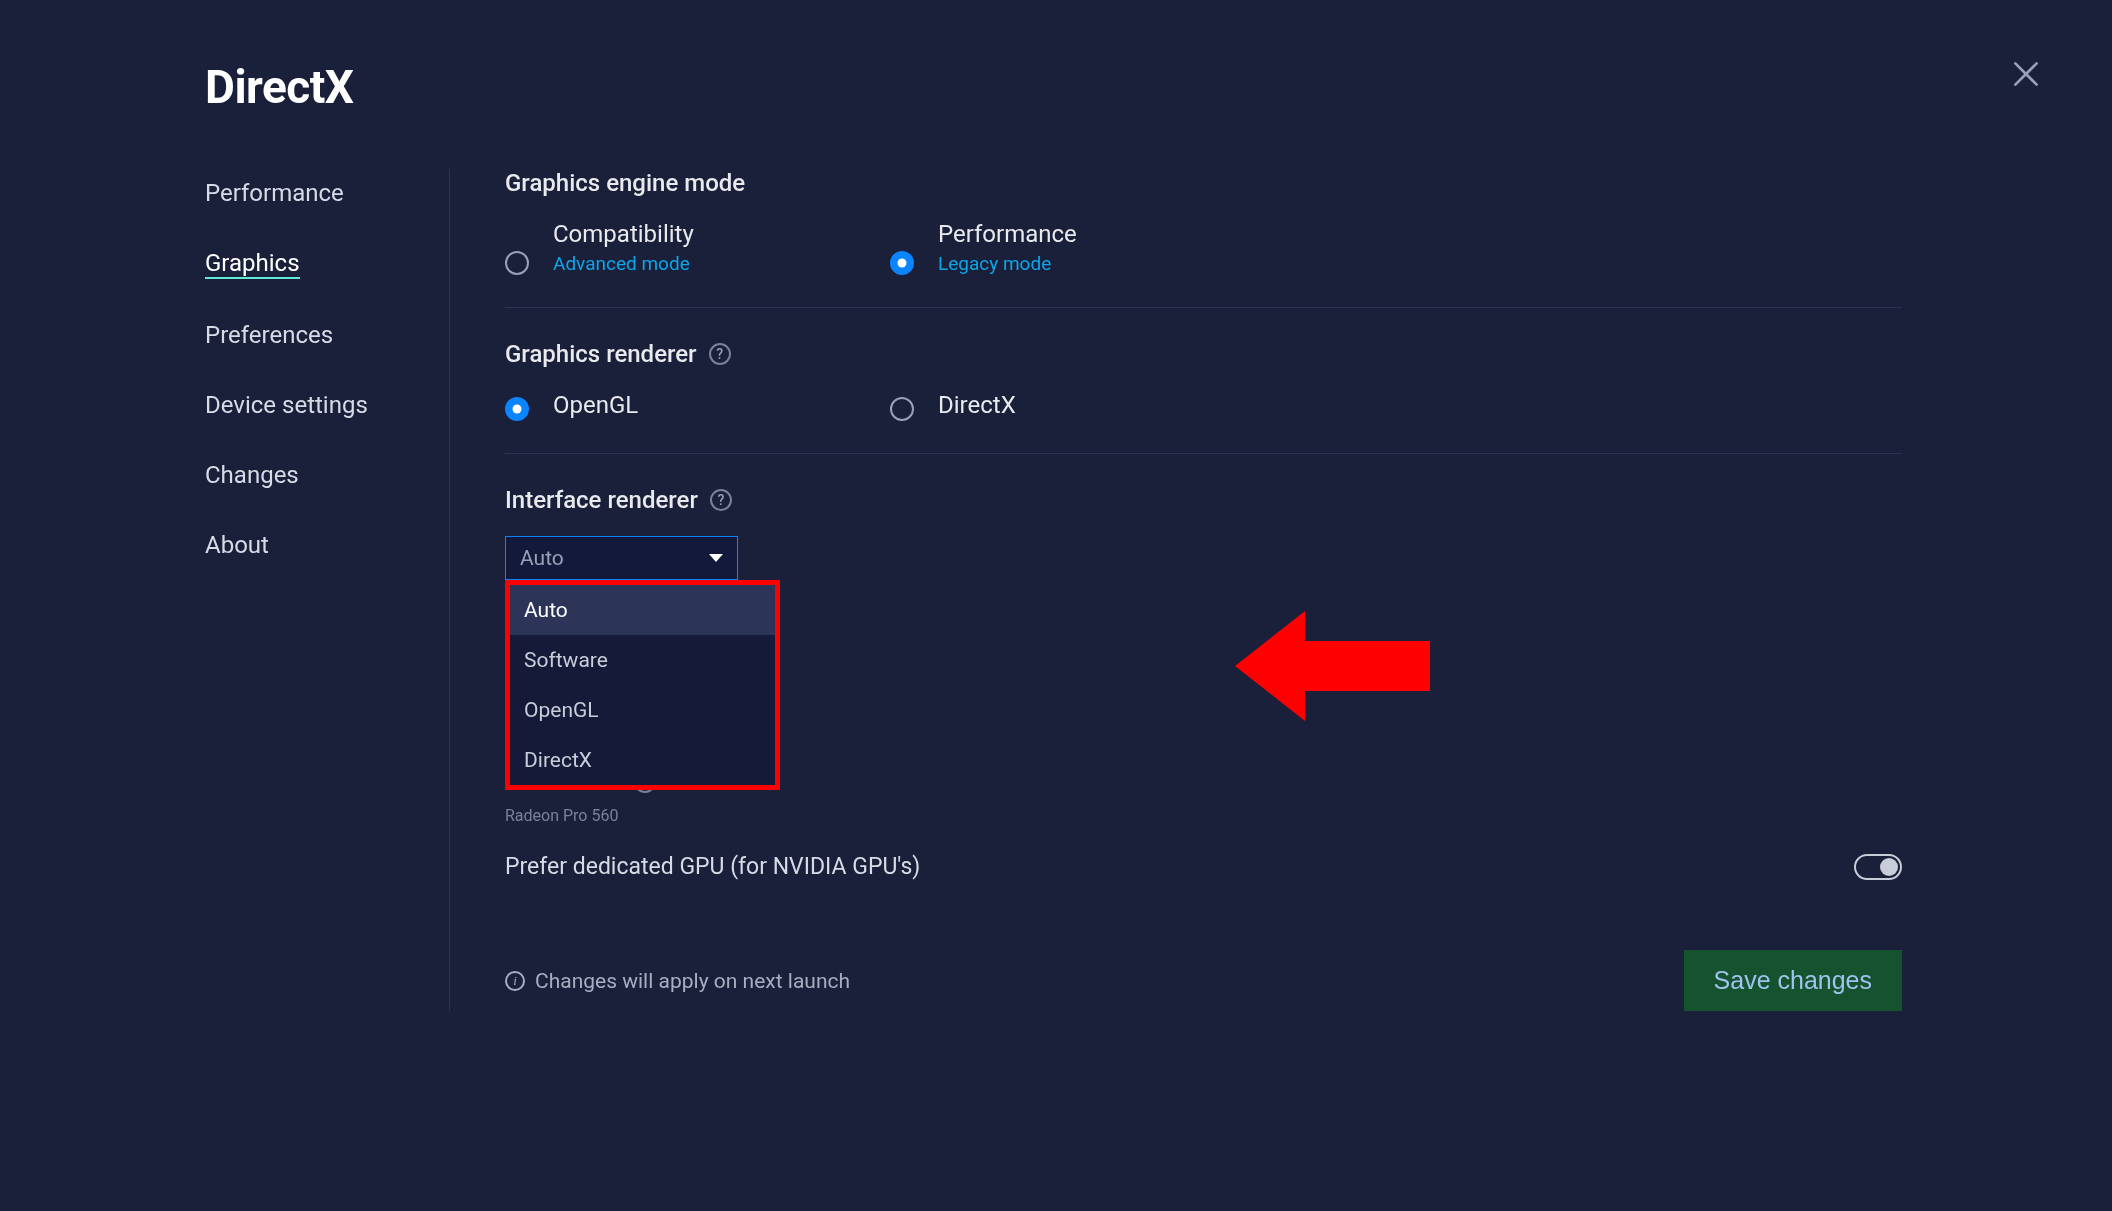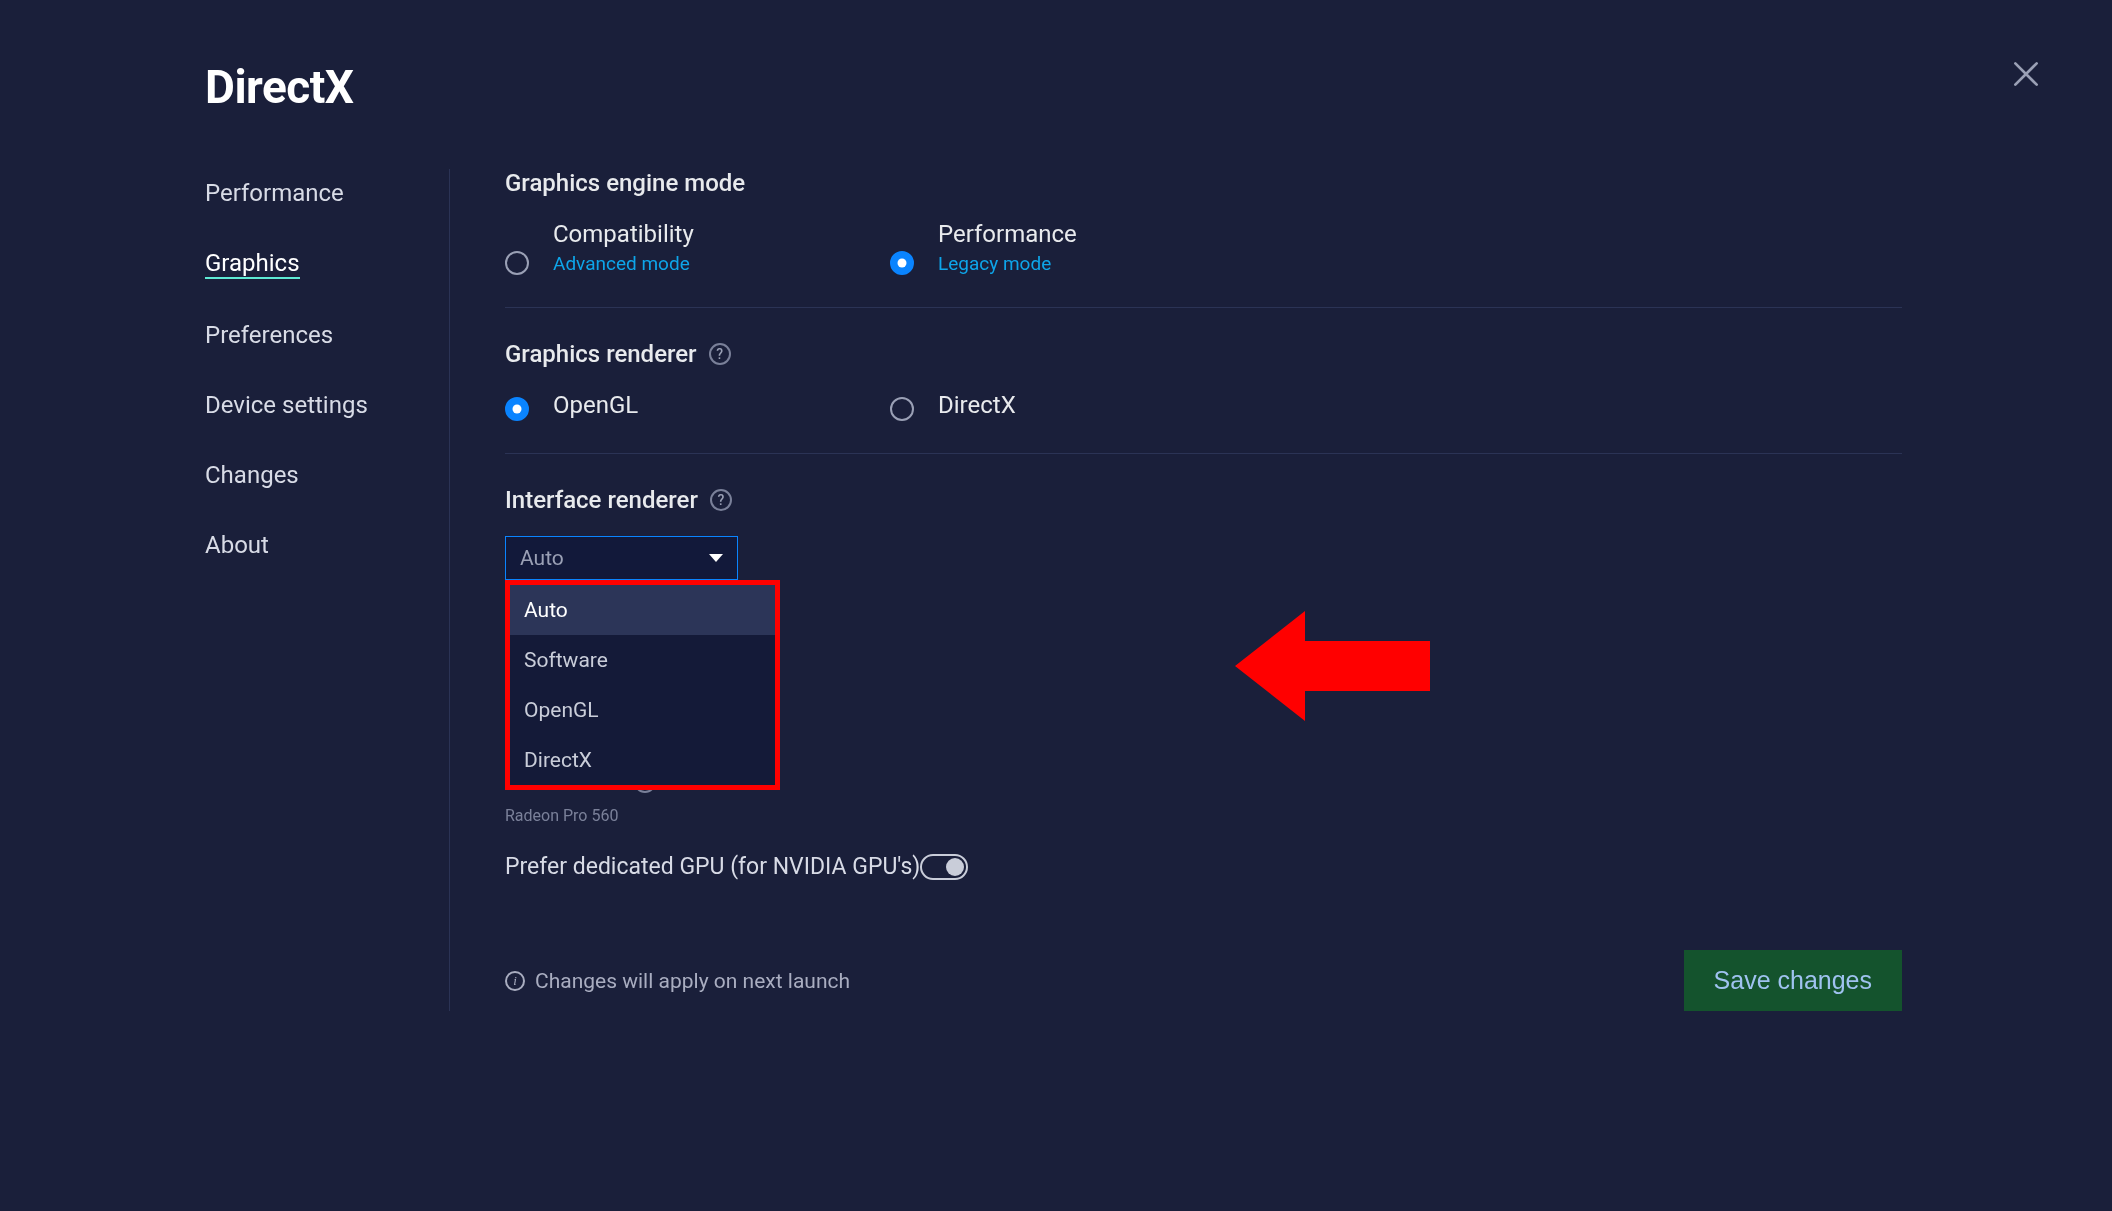--- a/index.html
+++ b/index.html
@@ -191,21 +191,21 @@
     z-index: 4;
   }
 
   .gpu-sub {
     font-size: 16px;
     color: #7a8099;
     margin-top: 10px;
   }
   .toggle-row {
     display: flex;
-    justify-content: flex-start;
+    justify-content: space-between;
     align-items: center;
     margin-top: 28px;
   }
   .toggle-label {
     font-size: 23px;
     color: #d8dbe6;
   }
   .toggle {
     width: 48px;
     height: 26px;

